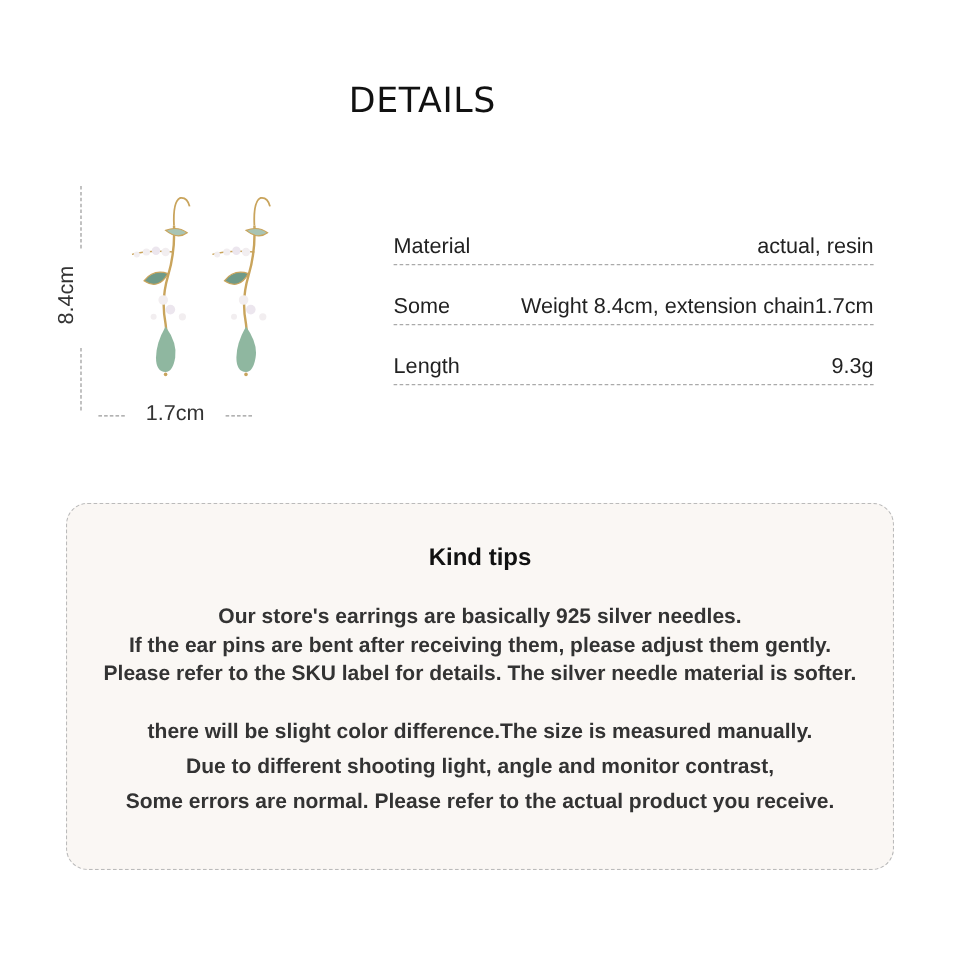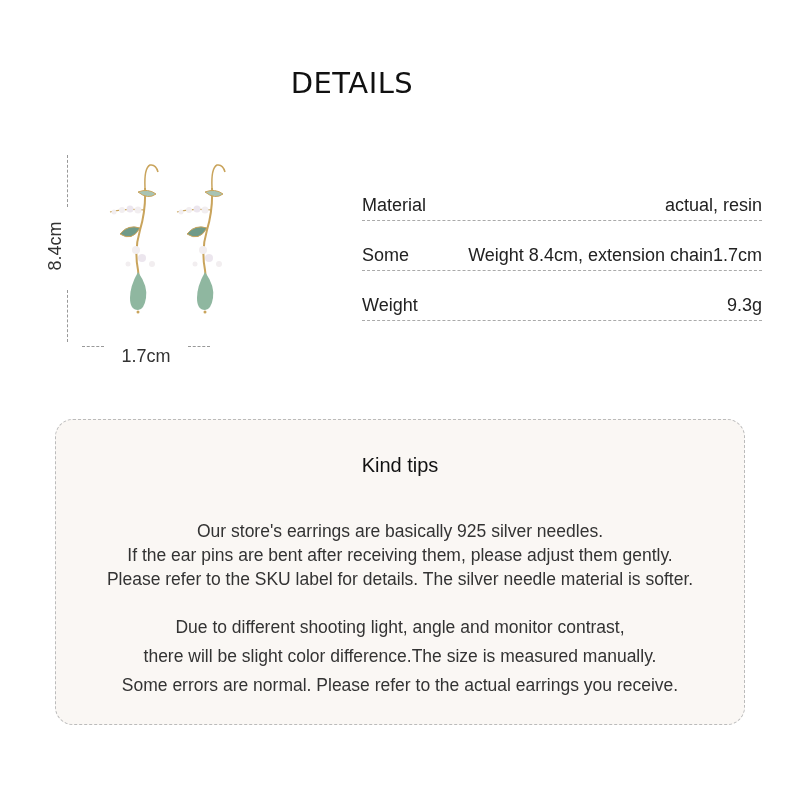--- a/index.html
+++ b/index.html
@@ -23,41 +23,41 @@
     transform: rotate(-90deg); transform-origin: center; text-align: center;
     font-size: 18px; color: #333; margin-left: -13px; margin-top: -10px;
   }
   .dim-h {
     position: absolute; left: 82px; top: 334px; width: 128px; height: 24px;
   }
   .dim-h .hseg { position: absolute; top: 12px; height: 0; border-top: 1px dashed #999; width: 22px; }
   .dim-h .hseg.l { left: 0; }
   .dim-h .hseg.r { right: 0; }
   .dim-h-label {
-    position: absolute; left: 0; right: 0; top: 12px; text-align: center; font-size: 18px; color: #333;
+    position: absolute; left: 0; right: 0; top: 0; text-align: center; font-size: 18px; color: #333;
   }
   .product {
     position: absolute; left: 100px; top: 160px; width: 140px; height: 160px;
   }
   .spec-table {
-    position: absolute; left: 362px; top: 188px; width: 400px;
+    position: absolute; left: 328px; top: 188px; width: 400px;
   }
   .spec-row {
     display: flex; justify-content: space-between; align-items: flex-end;
     height: 50px; box-sizing: border-box; border-bottom: 1px dashed #aaa;
     padding-bottom: 4px; font-size: 18px; color: #222;
   }
   .spec-row:first-child { height: 33px; }
   .tips {
     position: absolute; left: 55px; top: 419px; width: 690px; height: 306px;
     box-sizing: border-box; border: 1px dashed #bbb; border-radius: 18px;
-    background: #faf7f4; text-align: center; color: #333;
+    background: #faf7f4; text-align: center; color: #333; font-weight: bold;
   }
   .tips-title { margin-top: 34px; font-size: 20px; color: #111; }
-  .tips-p1 { margin-top: 42px; font-size: 17.5px; line-height: 24px; color: #333; }
+  .tips-p1 { margin-top: 24px; font-size: 17.5px; line-height: 24px; color: #333; }
   .tips-p2 { margin-top: 22px; font-size: 17.5px; line-height: 29px; color: #333; }
 </style>
 </head>
 <body>
 
 <div class="title">DETAILS</div>
 
 <div class="dim-v">
   <div class="seg top"></div>
   <div class="seg bot"></div>
@@ -112,30 +112,30 @@
 <div class="spec-table">
   <div class="spec-row">
     <span>Material</span>
     <span>actual, resin</span>
   </div>
   <div class="spec-row">
     <span>Some</span>
     <span>Weight 8.4cm, extension chain1.7cm</span>
   </div>
   <div class="spec-row">
-    <span>Weight</span>
+    <span>Length</span>
     <span>9.3g</span>
   </div>
 </div>
 
 <div class="tips">
   <div class="tips-title">Kind tips</div>
   <div class="tips-p1">
     <div>Our store's earrings are basically 925 silver needles.</div>
     <div>If the ear pins are bent after receiving them, please adjust them gently.</div>
     <div>Please refer to the SKU label for details. The silver needle material is softer.</div>
   </div>
   <div class="tips-p2">
+    <div>there will be slight color difference.The size is measured manually.</div>
     <div>Due to different shooting light, angle and monitor contrast,</div>
-    <div>there will be slight color difference.The size is measured manually.</div>
-    <div>Some errors are normal. Please refer to the actual earrings you receive.</div>
+    <div>Some errors are normal. Please refer to the actual product you receive.</div>
   </div>
 </div>
 
 </body></html>

